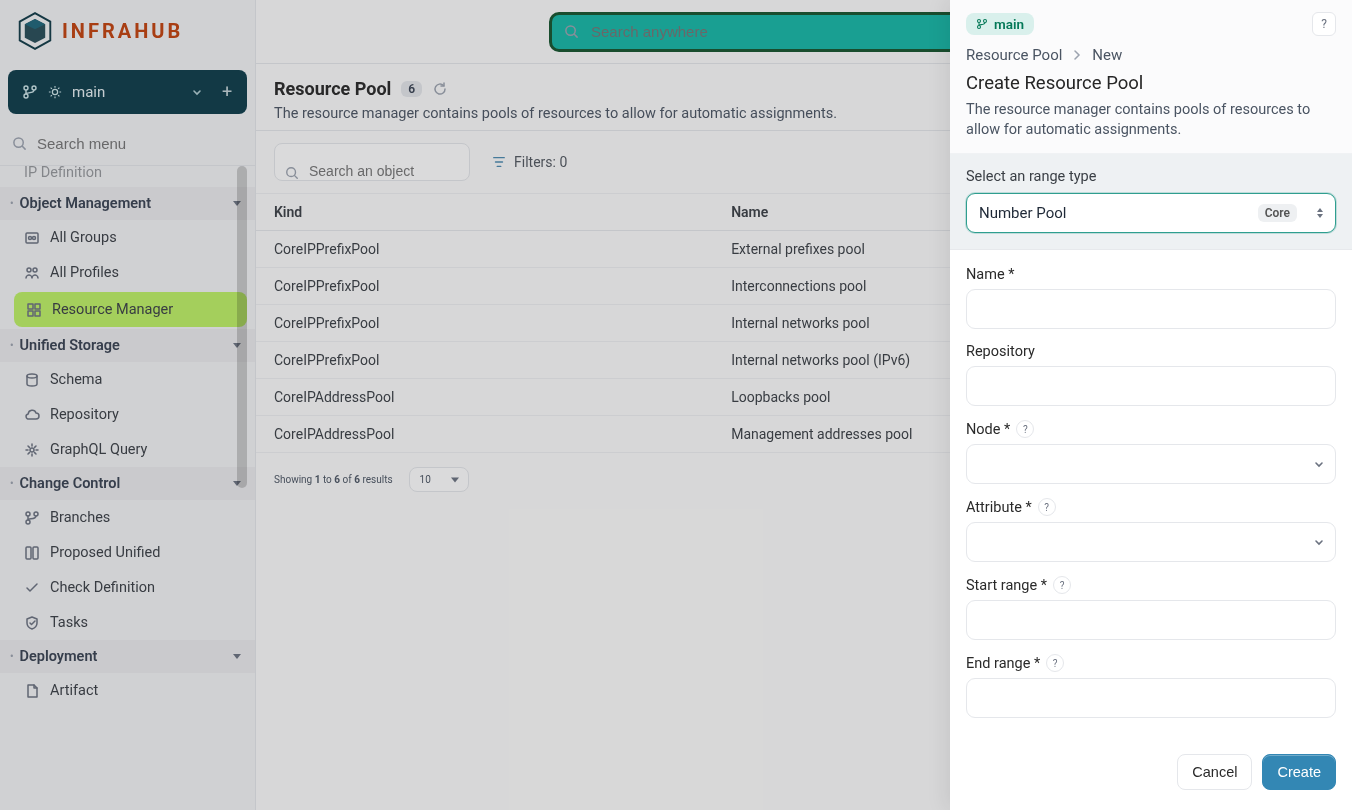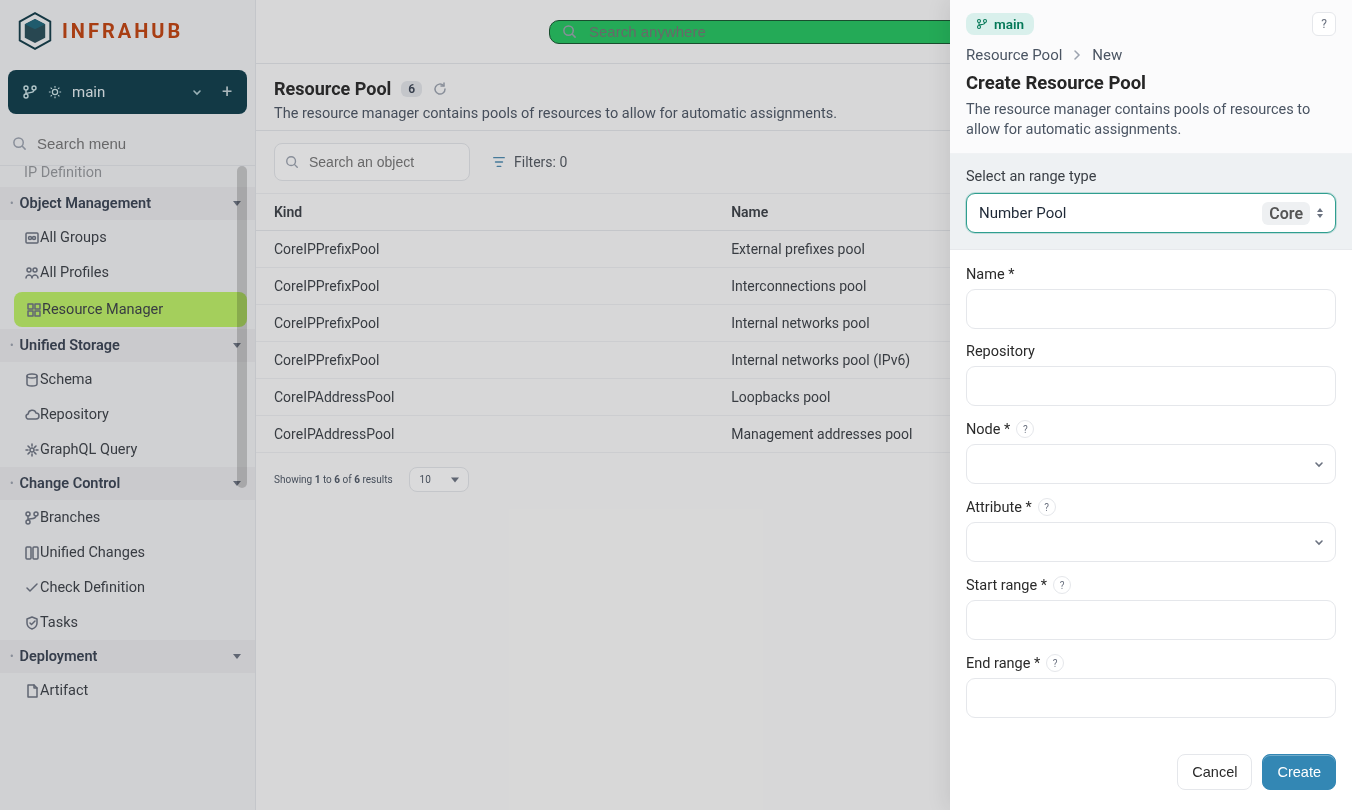--- a/index.html
+++ b/index.html
@@ -125,21 +125,21 @@
     display:flex; align-items:center; justify-content:space-between;
     padding: 8px 14px 8px 10px;
     font-size: 14.5px; font-weight:600; color:#374151;
     background: #ececee;
     cursor: pointer;
   }
   .nav-group-head .bullet { color:#9ca3af; margin-right:6px; font-size:10px;}
   .nav-group-head .side { display:flex; align-items:center;}
 
   .nav-item {
-    display:flex; align-items:center; 
+    display:flex; align-items:center; gap:10px;
     padding: 9px 12px 9px 24px;
     font-size:14.5px; color:#3a3f45;
     cursor:pointer;
   }
   .nav-item.active {
     background: #bef264;
     border-radius: 8px;
     margin: 2px 8px 2px 14px;
     padding-left: 12px;
   }
@@ -156,24 +156,24 @@
   }
 
   
   .topbar {
     height: 64px;
     display:flex; align-items:center; justify-content:center;
     border-bottom: 1px solid #e5e7eb;
     background:#fcfcfc;
   }
   .searchbox {
-    width: 510px; height:24px;
-    border:1px solid #14532d;
+    width: 510px; height:40px;
+    border:3px solid #14532d;
     border-radius: 10px;
-    background:#22c55e;
+    background:#14b8a6;
     display:flex; align-items:center;
     padding: 0 8px 0 12px;
     gap: 10px;
     color:#9ca3af;
   }
   .searchbox input {
     flex:1; border:none; outline:none; font-size:15px; color:#374151; background:transparent;
   }
   .kbd {
     font-size:12px; background:#e5e7eb; color:#6b7280;
@@ -197,21 +197,21 @@
   .subtitle { color:#4b5563; font-size:14.5px; padding-top:6px; }
 
   .filters {
     display:flex; align-items:center; gap:22px;
     padding: 12px 18px;
     border-bottom: 1px solid #eef0f2;
   }
   .obj-search {
     width: 196px; height:38px;
     border:1px solid #e5e7eb; border-radius:8px;
-    display:flex; align-items:center; gap:8px;
+    display:flex; align-items:flex-end; gap:8px;
     padding:0 10px; color:#9ca3af; font-size:14px;
     background:#fff;
   }
   .obj-search input { flex:1; border:none; outline:none; font-size:14px; background:transparent; color:#374151;}
   .filter-label { display:flex; align-items:center; gap:8px; color:#525860; font-size:14px;}
 
   table.datatable {
     width: calc(100% - 0px);
     border-collapse: collapse;
     font-size:14px;
@@ -256,35 +256,35 @@
     background:#d9f0ec; color:#047857;
     border-radius:8px; padding:3px 10px; font-size:13.5px; font-weight:600;
   }
   .help-btn {
     width:24px;height:24px;border:1px solid #e5e7eb;border-radius:6px;
     display:flex;align-items:center;justify-content:center;
     font-size:12px;color:#6b7280;background:#fff; cursor:pointer;
   }
   .crumb { display:flex; align-items:center; gap:10px; color:#4b5563; font-size:15px; margin-top:10px;}
   .crumb .sep { color:#9ca3af; }
-  .dtitle { font-size:18.5px; font-weight:700; margin-top:8px; }
+  .dtitle { font-size:18.5px; font-weight:400; margin-top:8px; }
   .ddesc  { color:#4b5563; font-size:14.5px; margin-top:6px; line-height:1.35;}
 
   .selector-band {
     background:#eef1f3; padding:14px 16px 16px 16px;
     border-bottom:1px solid #e7e9ec;
   }
   .band-label { font-size:14.5px; color:#3a3f45; margin-bottom:8px;}
   .typesel {
     height:40px; border:1.5px solid #2f9e8f; border-radius:9px;
     background:#fff; display:flex; align-items:center; padding:0 8px 0 12px;
     box-shadow: 0 0 0 1px rgba(47,158,143,0.25);
   }
   .typesel .val { flex:1; font-size:15px; color:#1f2937;}
-  .core-badge { font-size:16px; background:#eef0f2; padding:2px 7px; border-radius:6px; color:#555; font-weight:600; margin-right:3px;}
+  .core-badge { font-size:12px; background:#eef0f2; padding:2px 7px; border-radius:6px; color:#555; font-weight:600; margin-right:16px;}
   .updown {
     width:14px; display:flex; flex-direction:column; align-items:center; gap:2px;
   }
   .updown .u,.updown .d { width:0;height:0;border-left:3px solid transparent;border-right:3px solid transparent;}
   .updown .u{border-bottom:4px solid #6b7280;} .updown .d{border-top:4px solid #6b7280;}
 
   .form {
     padding: 16px 16px 8px 16px;
     flex:1; overflow:auto;
   }
@@ -464,21 +464,21 @@
           </span>
           <span>Branches</span>
         </div>
         <div class="nav-item">
           <span class="nico">
             <svg width="16" height="16" viewBox="0 0 16 16">
               <rect x="2" y="2" width="5" height="12" rx="1" stroke="#6b7280" stroke-width="1.5" fill="none" stroke-linecap="round" stroke-linejoin="round"></rect>
               <rect x="9" y="2" width="5" height="12" rx="1" stroke="#6b7280" stroke-width="1.5" fill="none" stroke-linecap="round" stroke-linejoin="round"></rect>
             </svg>
           </span>
-          <span>Unified Changes</span>
+          <span>Proposed Unified</span>
         </div>
         <div class="nav-item">
           <span class="nico">
             <svg width="16" height="16" viewBox="0 0 16 16">
               <path d="M3 8l3 3 7-7" stroke="#6b7280" stroke-width="1.5" fill="none" stroke-linecap="round" stroke-linejoin="round"></path>
             </svg>
           </span>
           <span>Check Definition</span>
         </div>
         <div class="nav-item">

